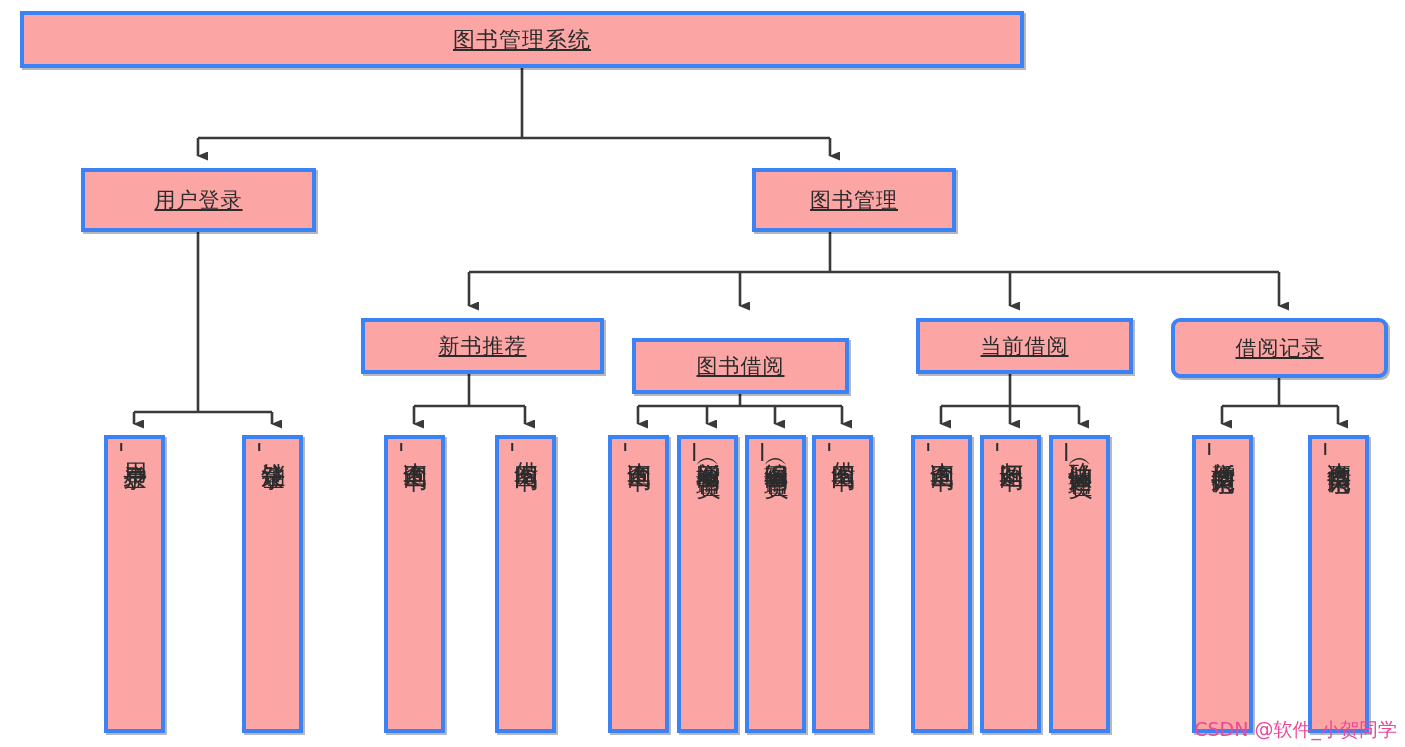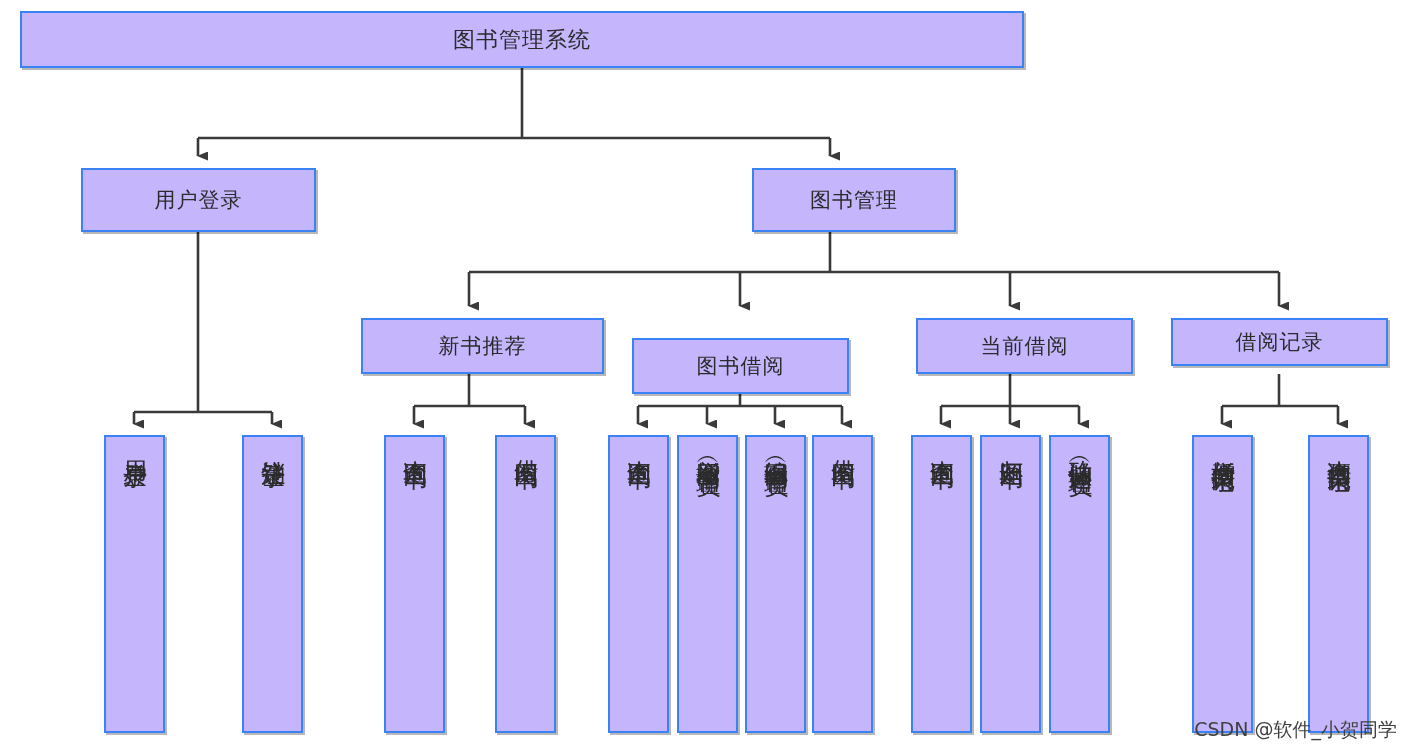--- a/index.html
+++ b/index.html
@@ -7,28 +7,29 @@
   body{
     font-family:"DejaVu Sans","Liberation Sans",sans-serif;
     width:1405px;height:747px;position:relative;overflow:hidden;
   }
   #diagram{position:absolute;left:0;top:0;width:1405px;height:747px;}
 
   
   .box{
     position:absolute;
     box-sizing:border-box;
-    background:#c4b5fd;
-    border:2px solid #3b82f6;
+    background:#fca5a5;
+    border:4px solid #3b82f6;
     box-shadow:2px 2px 0 0 rgba(0,0,0,0.28);
     display:flex;
     align-items:center;
     justify-content:center;
     color:#2b2b2b;
     z-index:5;
+    text-decoration:underline;
   }
   .box .label{
     display:block;
     white-space:nowrap;
     letter-spacing:1px;
   }
   
   .h-node .label{font-size:21px;line-height:1;}
   .root .label{font-size:22px;}
 
@@ -48,21 +49,21 @@
   }
 
   
   #wires{position:absolute;left:0;top:0;width:1405px;height:747px;z-index:1;}
 
   
   #watermark{
     position:absolute;
     right:8px;bottom:4px;
     font-size:19px;
-    color:#404040;
+    color:#ec4899;
     white-space:nowrap;
     z-index:10;
     font-family:"DejaVu Sans","Liberation Sans",sans-serif;
   }
 </style>
 </head>
 <body>
 
 <div id="diagram">
 
@@ -130,21 +131,21 @@
 
   <div class="box h-node" style="left:361px;top:318px;width:243px;height:56px;">
     <span class="label">新书推荐</span>
   </div>
   <div class="box h-node" style="left:632px;top:318px;width:217px;height:56px;margin-top:20px;">
     <span class="label">图书借阅</span>
   </div>
   <div class="box h-node" style="left:902px;top:318px;width:217px;height:56px;margin-left:14px;">
     <span class="label">当前借阅</span>
   </div>
-  <div class="box h-node" style="left:1171px;top:318px;width:217px;height:48px;">
+  <div class="box h-node" style="left:1171px;top:318px;width:217px;height:60px;border-radius:9px;">
     <span class="label">借阅记录</span>
   </div>
 
   <div class="box leaf" style="left:104px;top:435px;width:61px;height:298px;">
     <span class="label">用户登录</span>
   </div>
   <div class="box leaf" style="left:242px;top:435px;width:61px;height:298px;">
     <span class="label">注销登录</span>
   </div>
 

